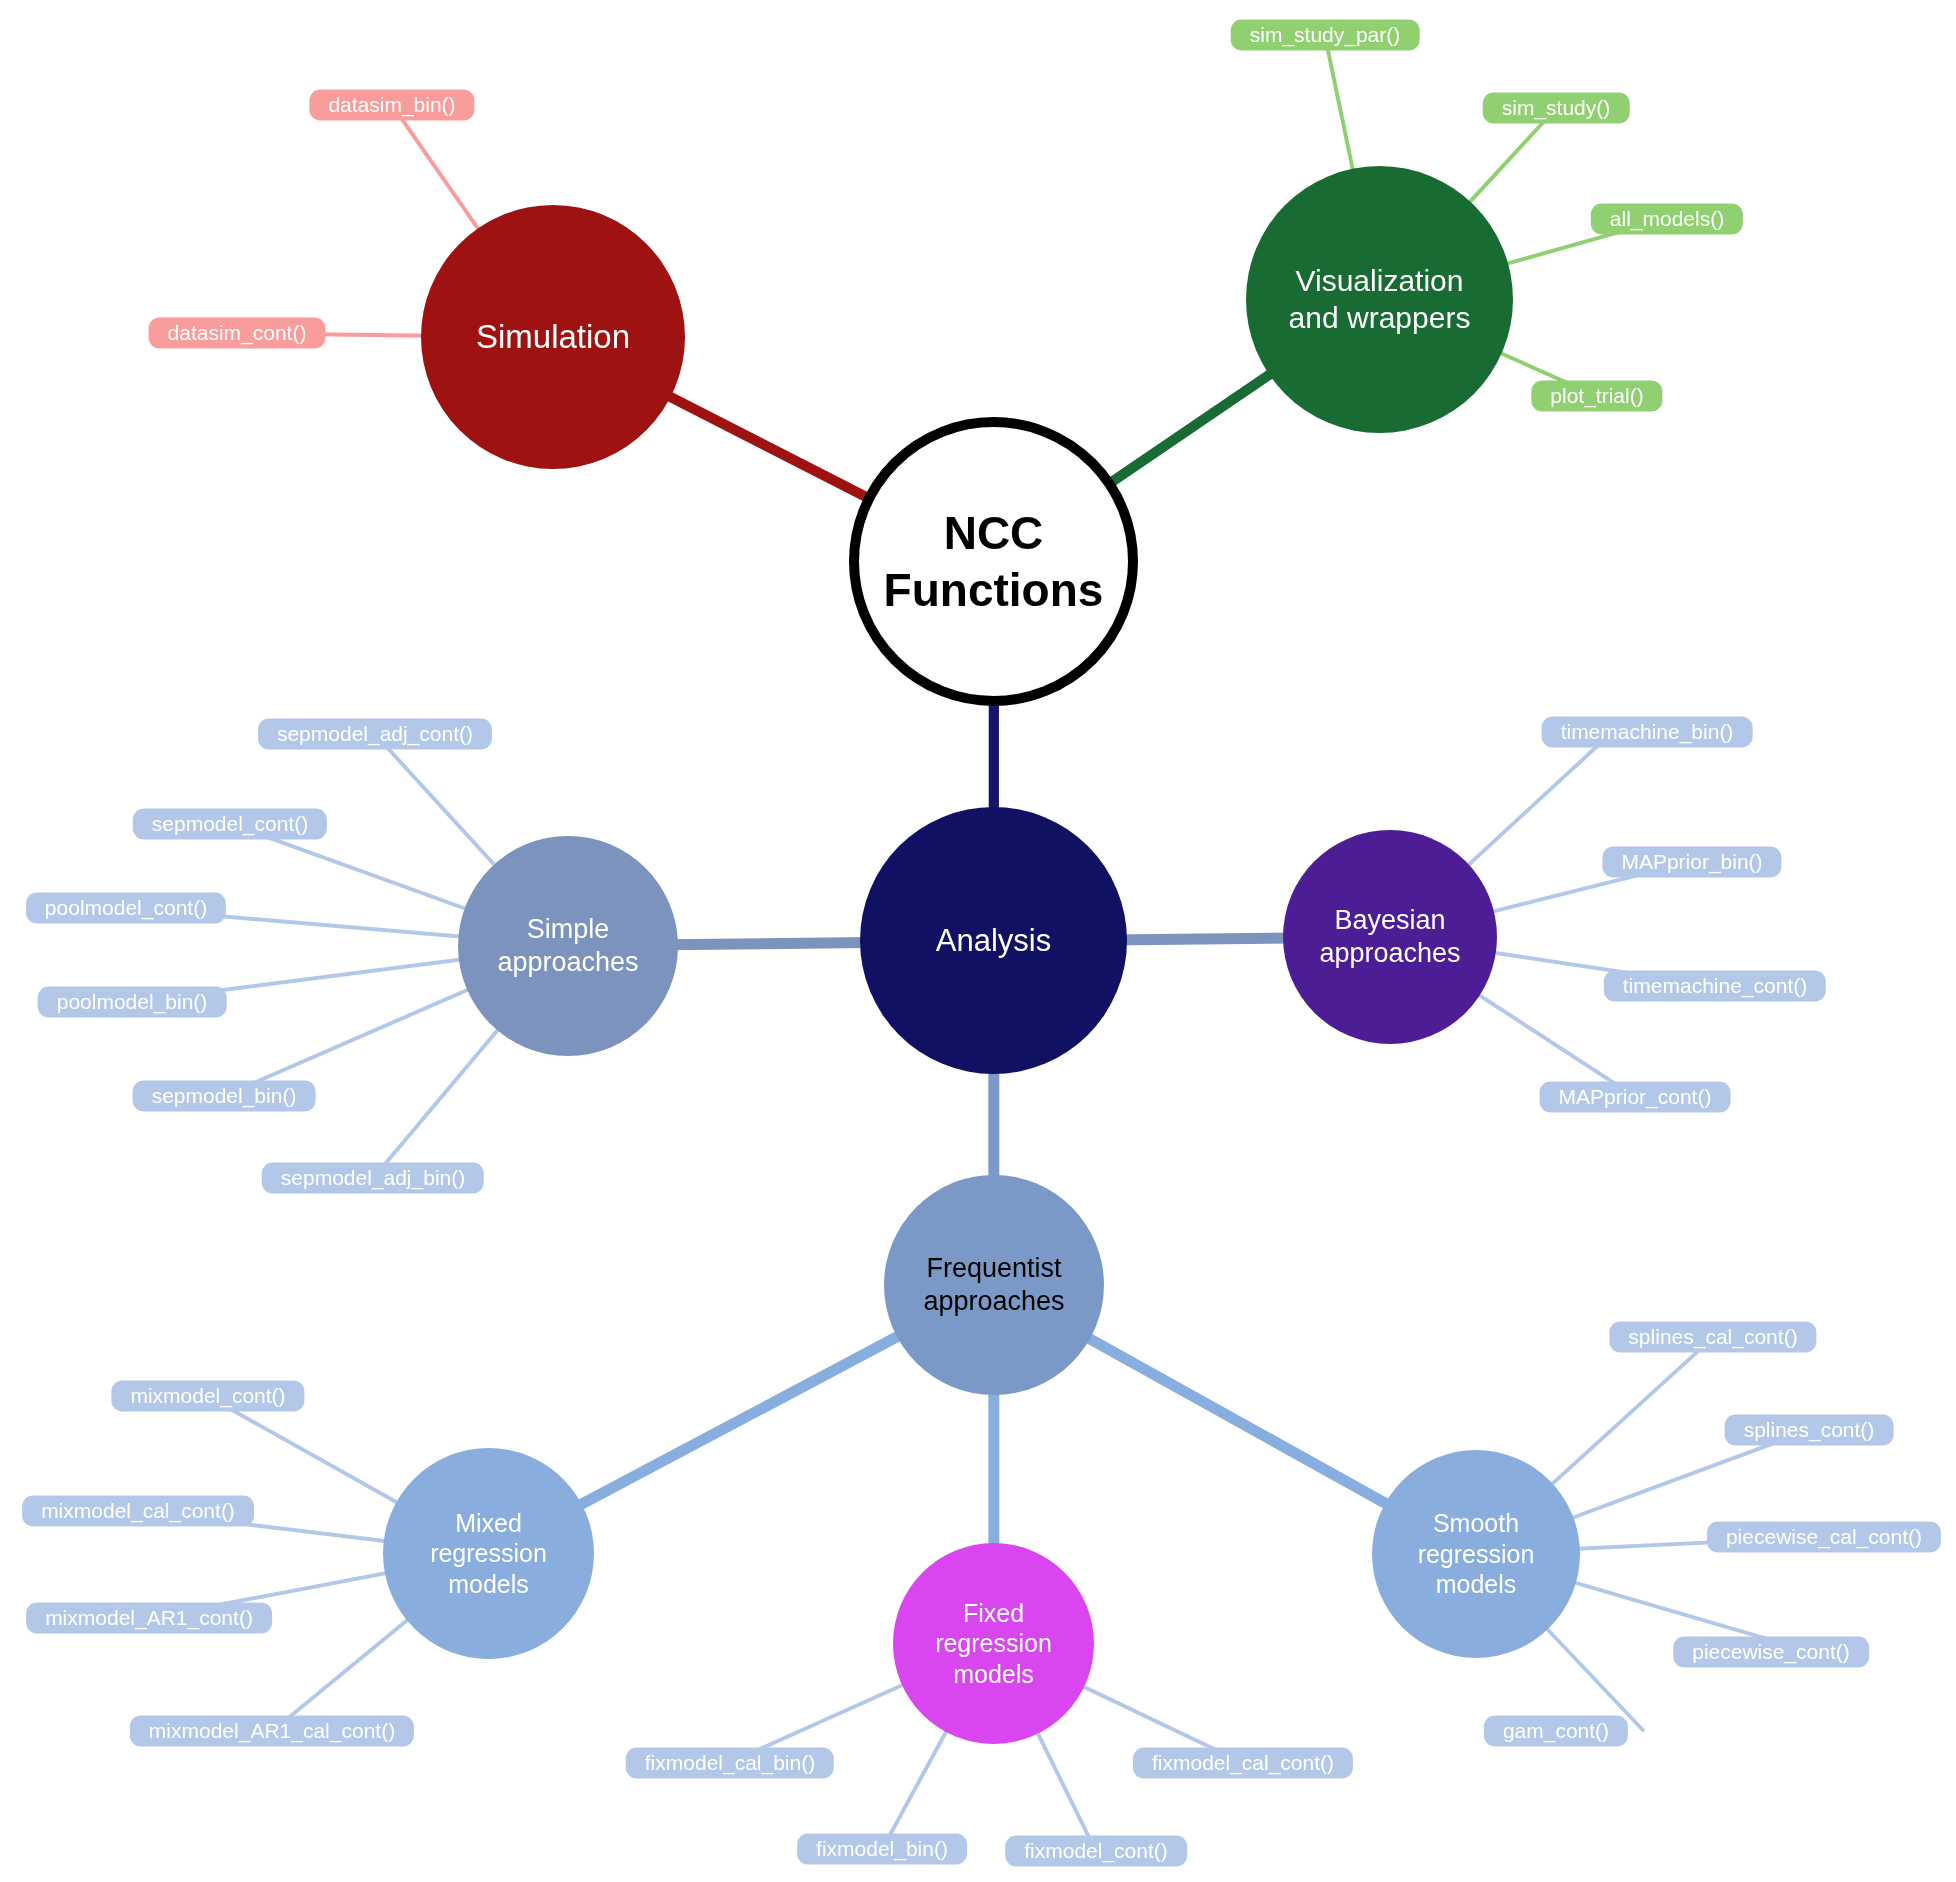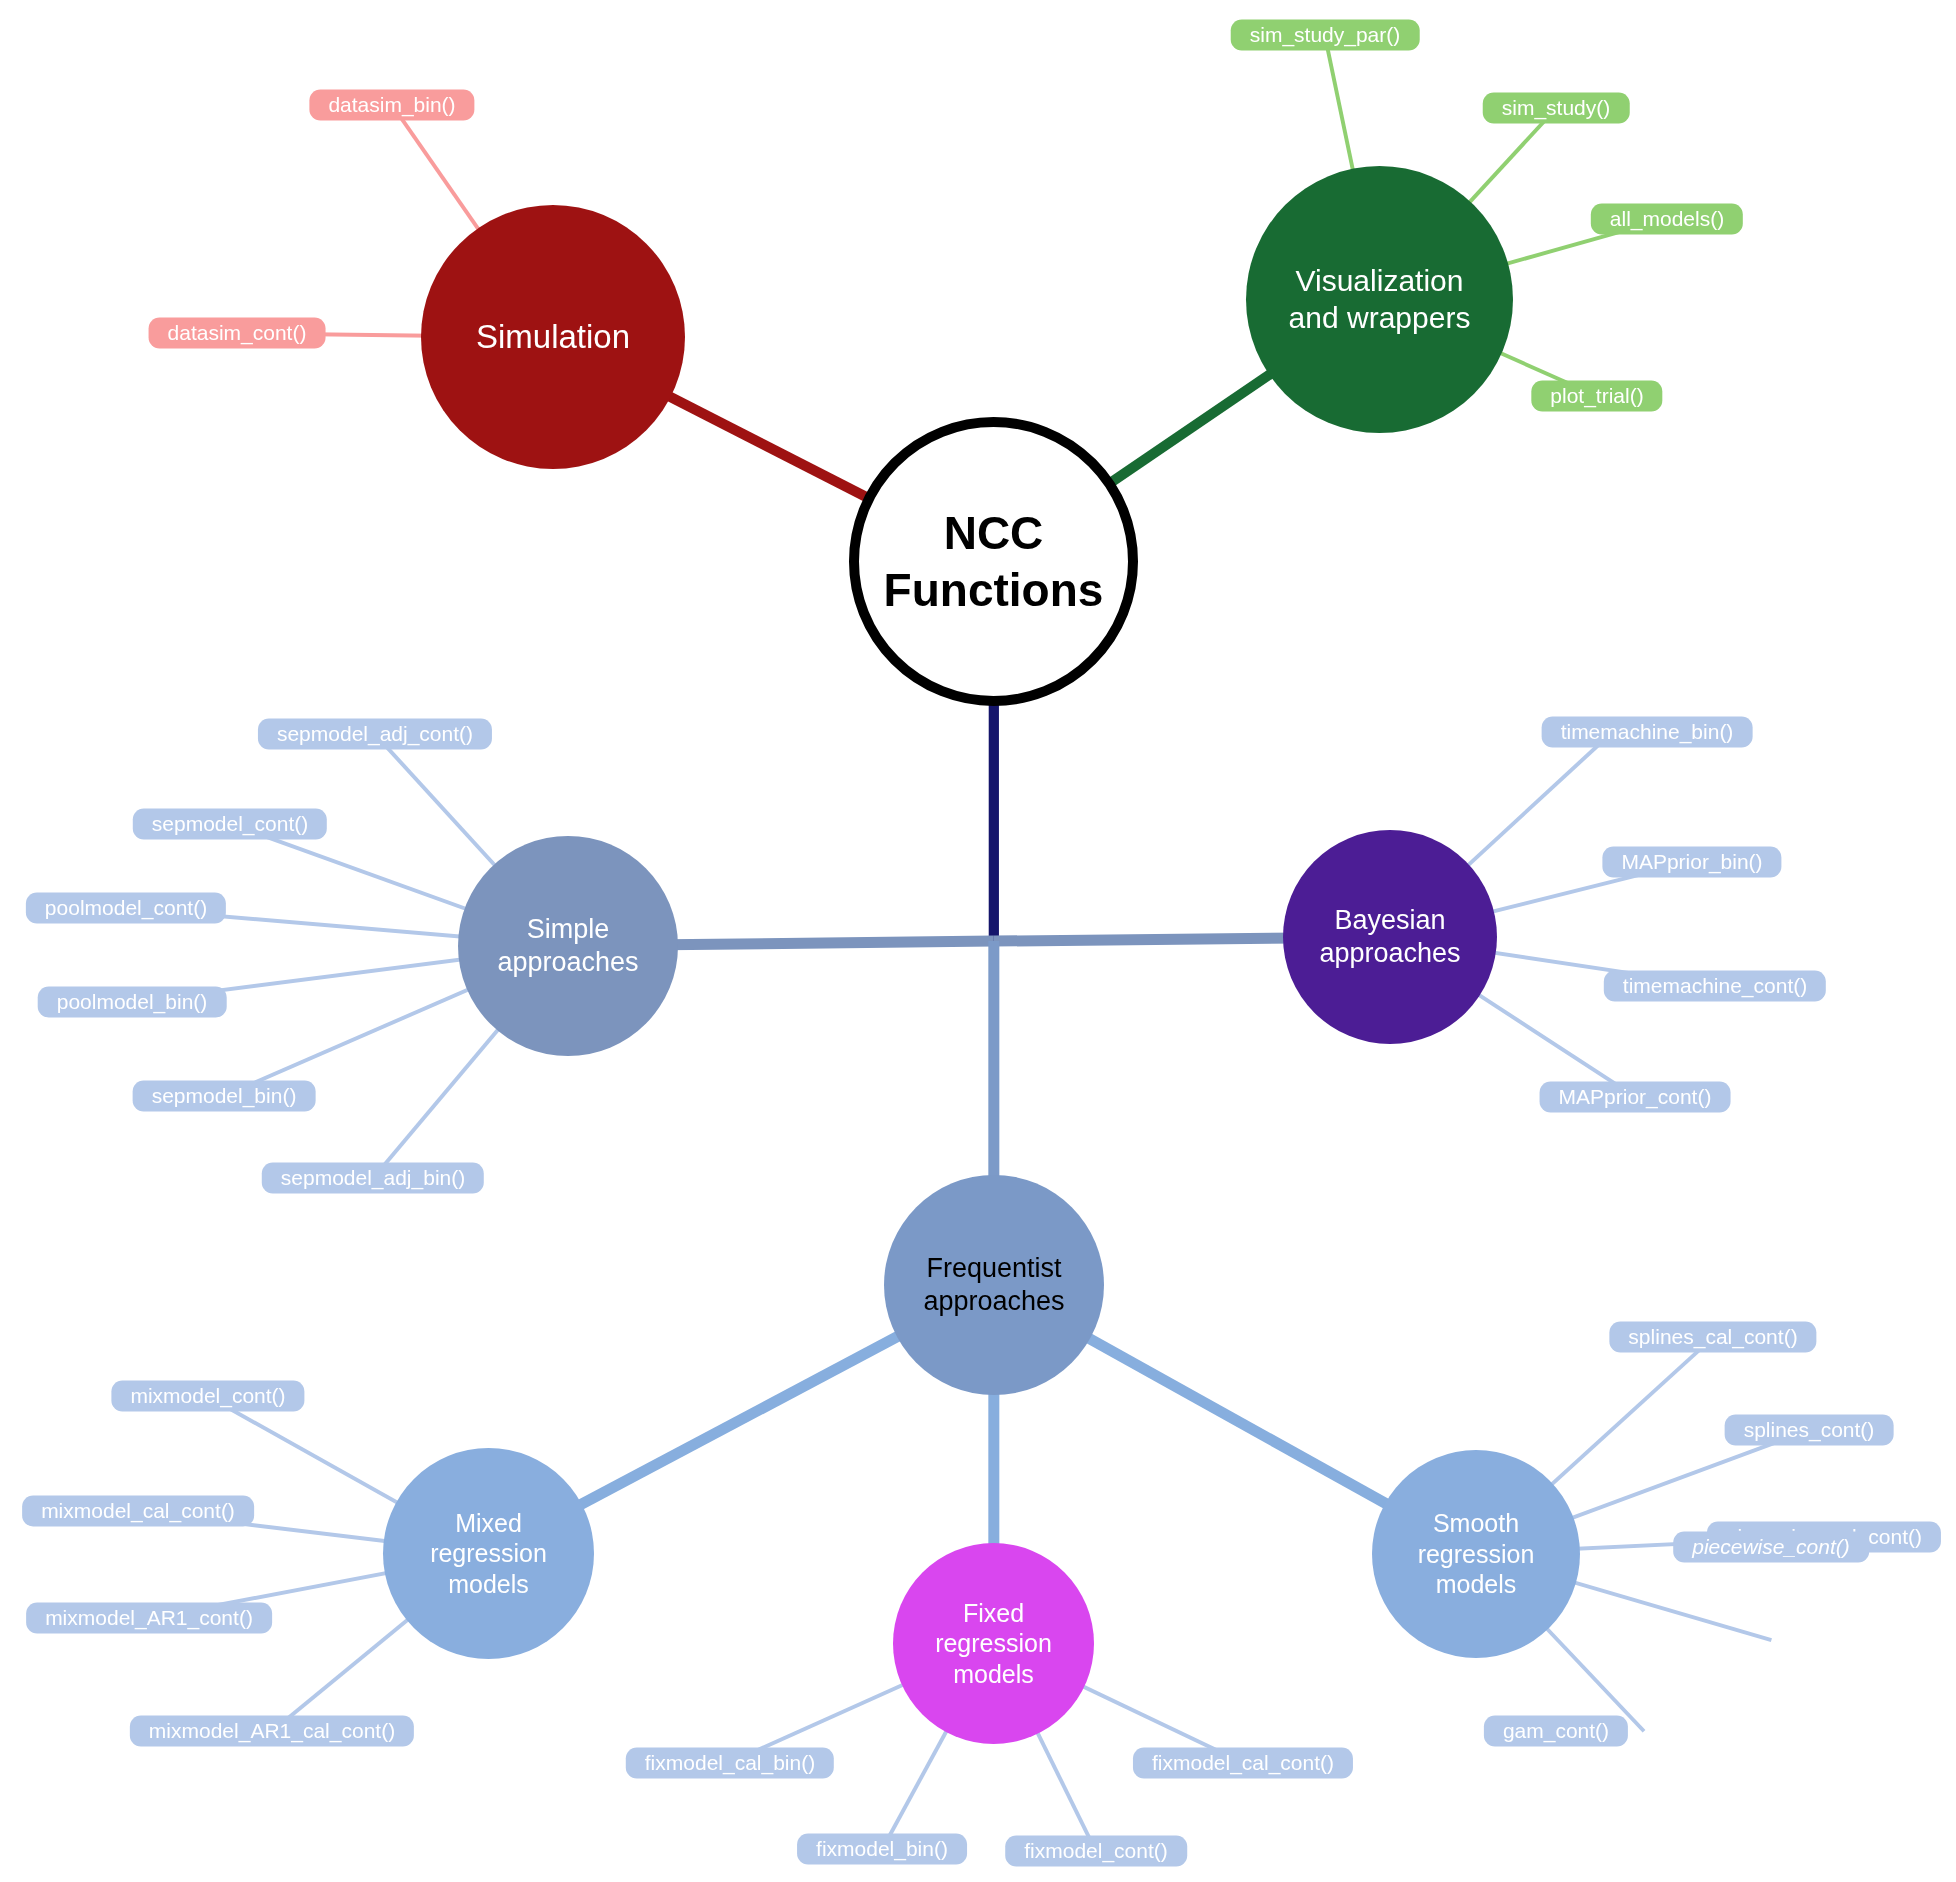--- a/index.html
+++ b/index.html
@@ -115,32 +115,35 @@
     <div class="leaf-node" style="left: 138px; top: 1511px; background: rgb(179, 200, 233);">mixmodel_cal_cont()</div>
     <div class="leaf-node" style="left: 149px; top: 1618px; background: rgb(179, 200, 233);">mixmodel_AR1_cont()</div>
     <div class="leaf-node" style="left: 272px; top: 1731px; background: rgb(179, 200, 233);">mixmodel_AR1_cal_cont()</div>
     <div class="leaf-node" style="left: 730px; top: 1763px; background: rgb(179, 200, 233);">fixmodel_cal_bin()</div>
     <div class="leaf-node" style="left: 882px; top: 1849px; background: rgb(179, 200, 233);">fixmodel_bin()</div>
     <div class="leaf-node" style="left: 1096px; top: 1851px; background: rgb(179, 200, 233);">fixmodel_cont()</div>
     <div class="leaf-node" style="left: 1243px; top: 1763px; background: rgb(179, 200, 233);">fixmodel_cal_cont()</div>
     <div class="leaf-node" style="left: 1713px; top: 1337px; background: rgb(179, 200, 233);">splines_cal_cont()</div>
     <div class="leaf-node" style="left: 1809px; top: 1430px; background: rgb(179, 200, 233);">splines_cont()</div>
     <div class="leaf-node" style="left: 1824px; top: 1537px; background: rgb(179, 200, 233);">piecewise_cal_cont()</div>
-    <div class="leaf-node" style="left: 1771px; top: 1547px; background: rgb(179, 200, 233); font-style: italic;">piecewise_cont()</div>
+    <div class="leaf-node" style="left: 1771px; top: 1652px; background: rgb(179, 200, 233);">piecewise_cont()</div>
     <div class="leaf-node" style="left: 1556px; top: 1731px; background: rgb(179, 200, 233);">gam_cont()</div>
     <div class="circle-node" style="left: 849px; top: 417px; width: 289px; height: 289px; background: rgb(255, 255, 255); color: rgb(0, 0, 0); font-size: 46px; font-weight: bold; border: 10.2px solid rgb(0, 0, 0);">
       <span class="node-label">NCC
 Functions</span>
     </div>
     <div class="circle-node" style="left: 421px; top: 205px; width: 264px; height: 264px; background: rgb(158, 18, 18); color: rgb(255, 255, 255); font-size: 33px;">
       <span class="node-label">Simulation</span>
     </div>
     <div class="circle-node" style="left: 1246px; top: 166px; width: 267px; height: 267px; background: rgb(24, 107, 51); color: rgb(255, 255, 255); font-size: 30px;">
       <span class="node-label">Visualization
 and wrappers</span>
+    </div>
+    <div class="circle-node" style="left: 860px; top: 807px; width: 267px; height: 267px; background: rgb(17, 17, 99); color: rgb(255, 255, 255); font-size: 31px;">
+      <span class="node-label">Analysis</span>
     </div>
     <div class="circle-node" style="left: 458px; top: 836px; width: 220px; height: 220px; background: rgb(124, 148, 189); color: rgb(255, 255, 255); font-size: 27px;">
       <span class="node-label">Simple
 approaches</span>
     </div>
     <div class="circle-node" style="left: 1283px; top: 830px; width: 214px; height: 214px; background: #4c1d95; color: rgb(255, 255, 255); font-size: 27px;">
       <span class="node-label">Bayesian
 approaches</span>
     </div>
     <div class="circle-node" style="left: 884px; top: 1175px; width: 220px; height: 220px; background: rgb(123, 153, 199); color: #000000; font-size: 27px;">

